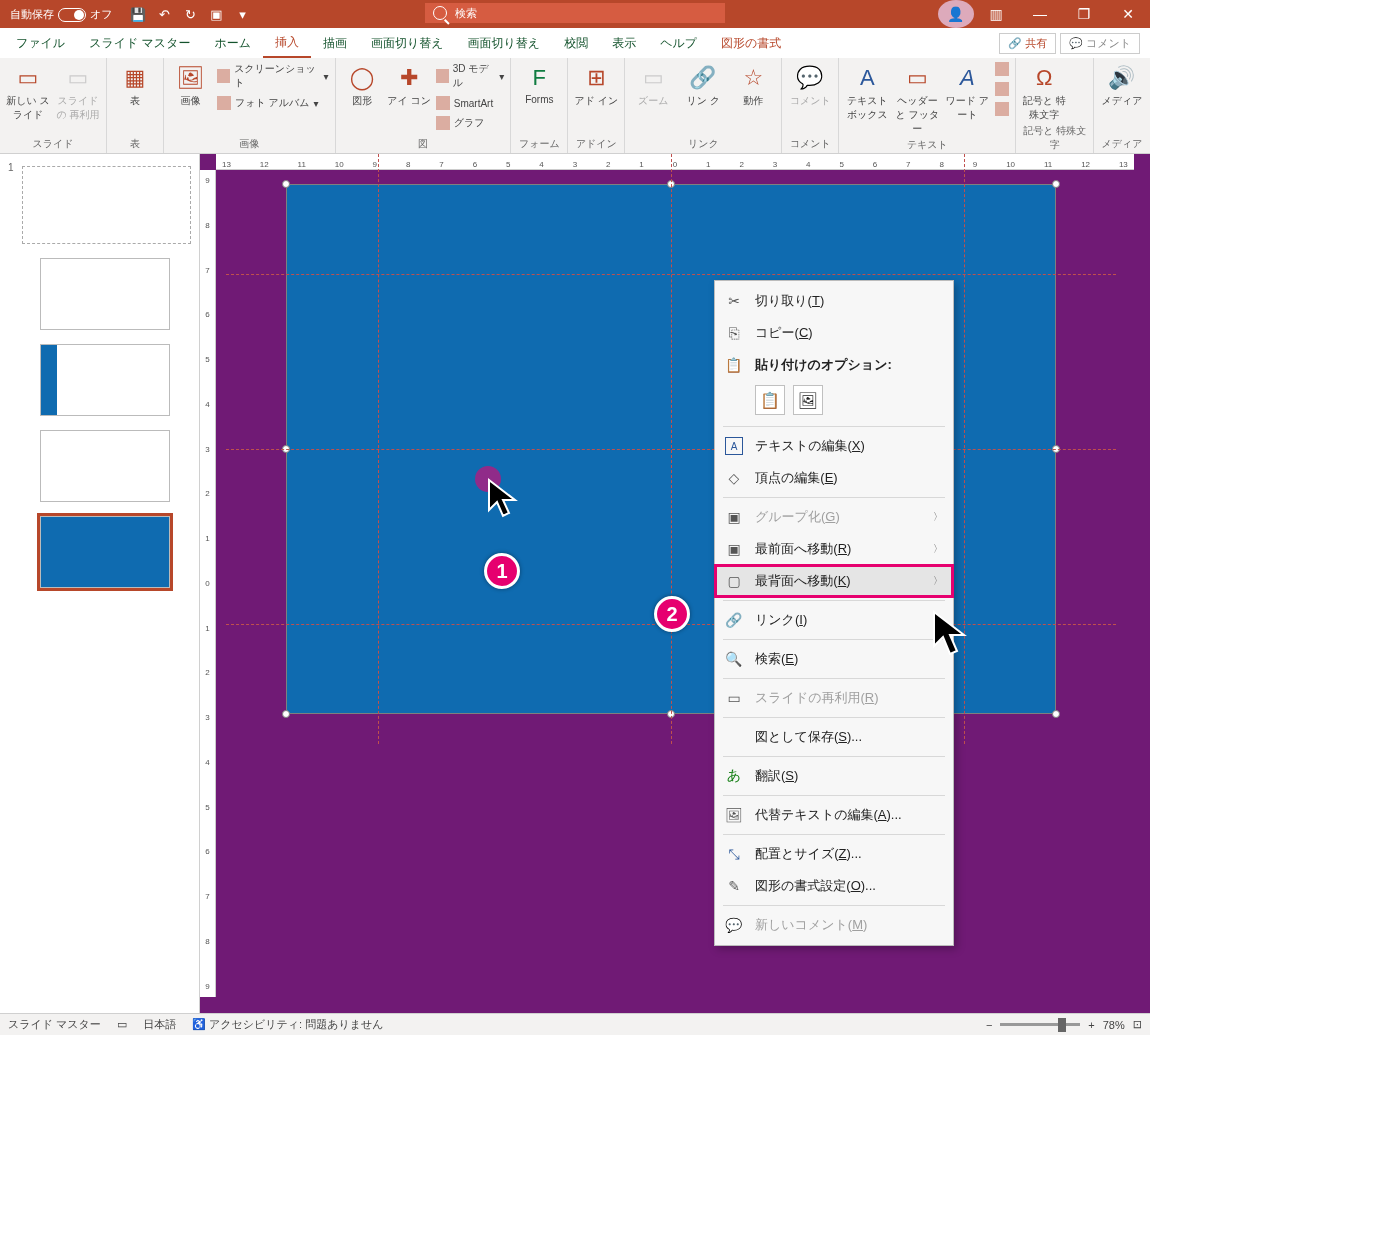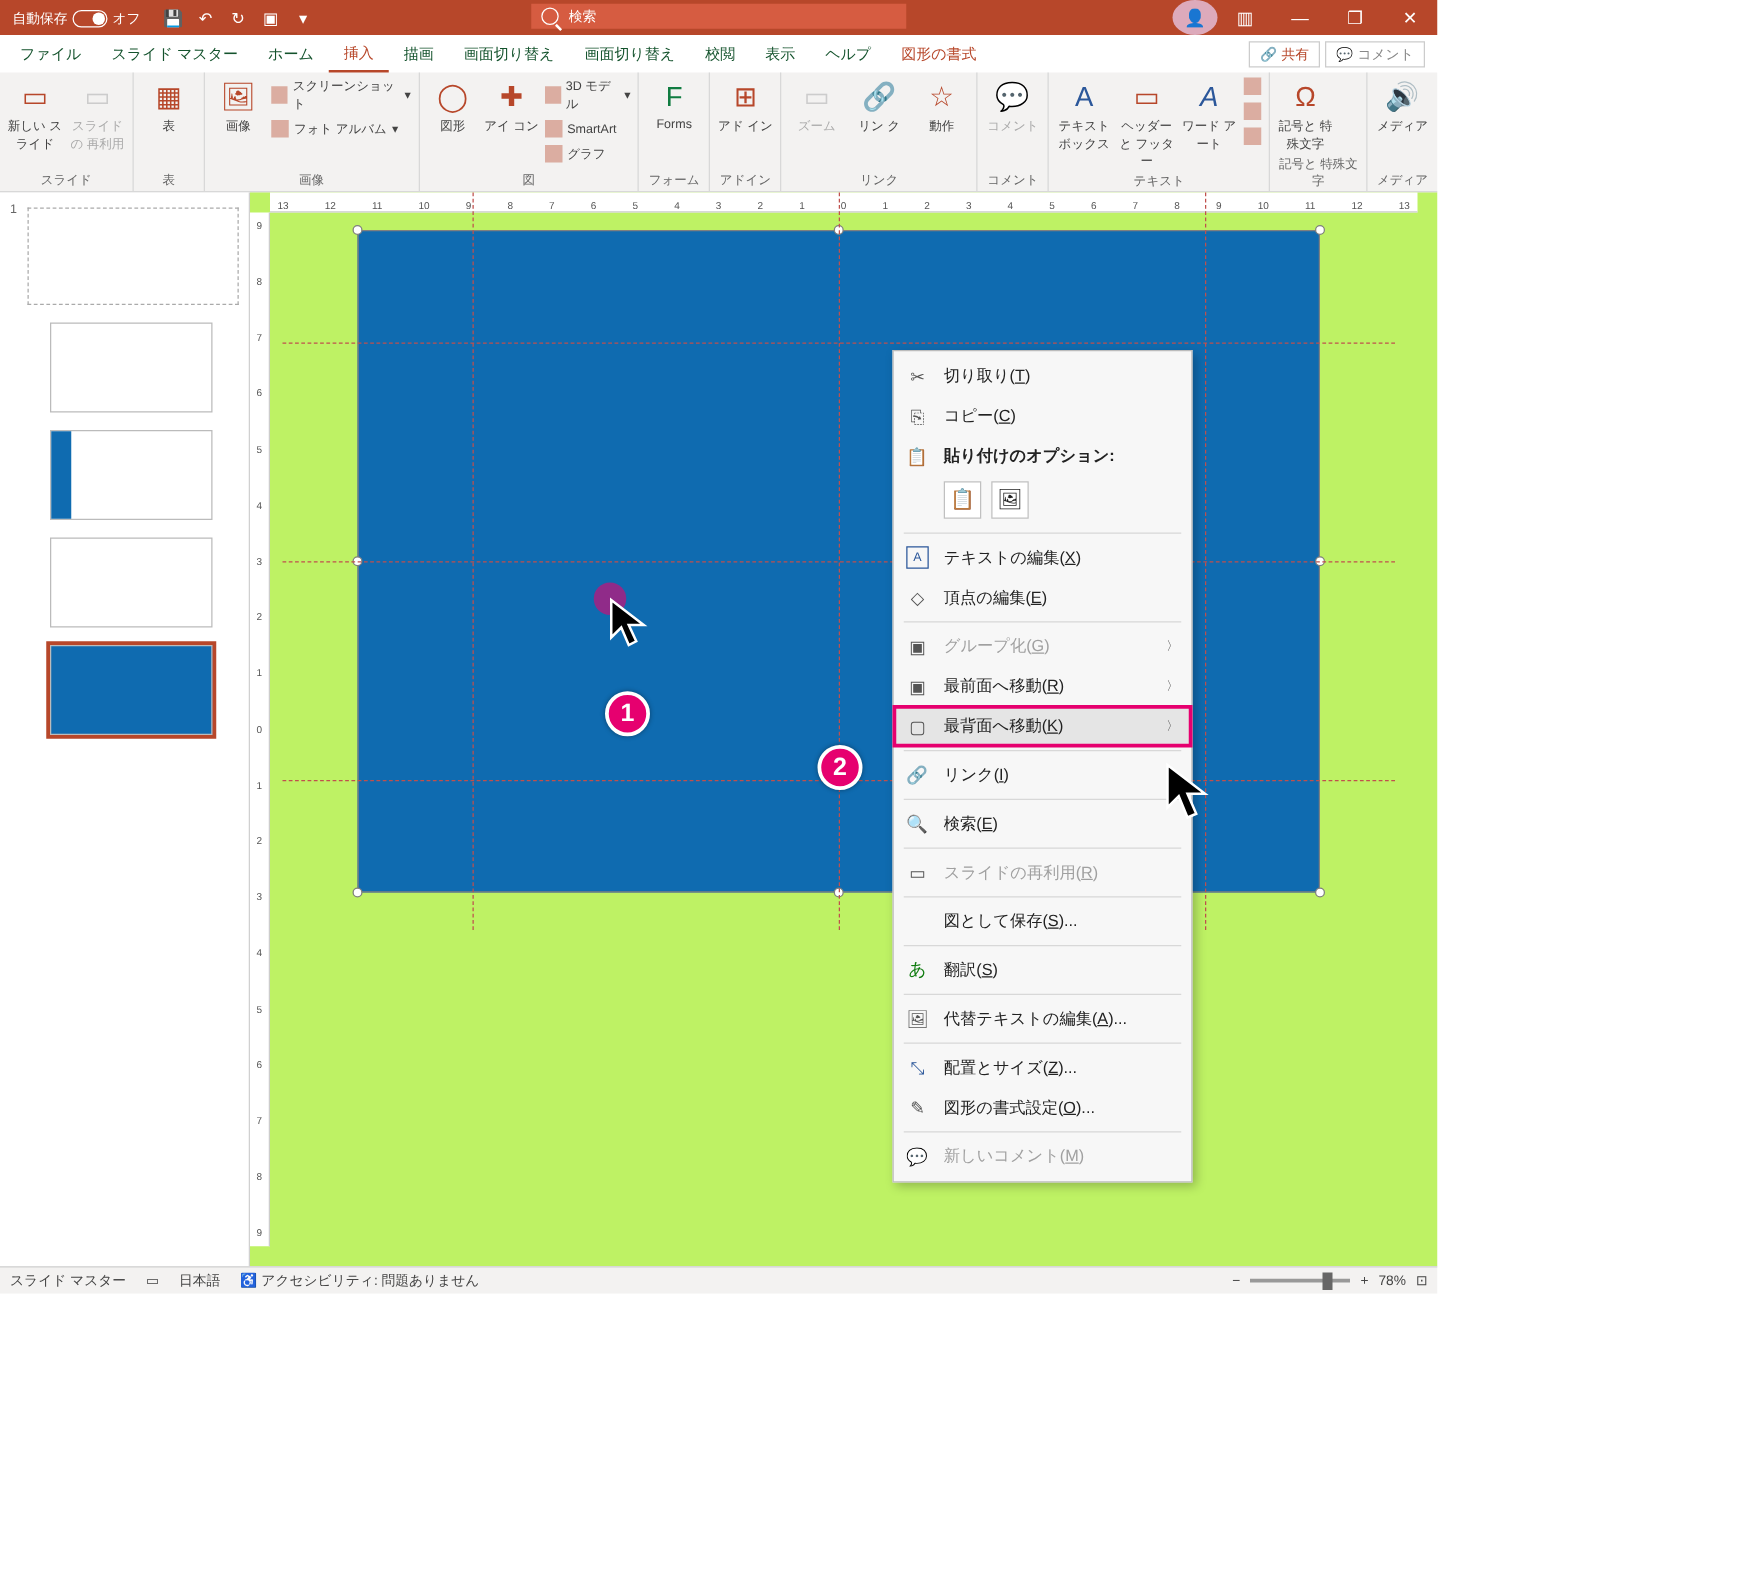--- a/index.html
+++ b/index.html
@@ -45,21 +45,21 @@
   .sm-icon { width:14px; height:14px; background:#b7472a; opacity:.4; }
 
   
   .workarea { position:absolute; top:154px; left:0; right:0; bottom:22px; display:flex; }
   .slides-panel { width:200px; background:#fff; border-right:1px solid #d0d0d0; padding:8px; overflow:hidden; }
   .slide-num { font-size:10px; color:#666; float:left; width:12px; }
   .thumb { border:1px solid #bbb; background:#fff; margin:4px 0 14px 14px; height:74px; position:relative; }
   .thumb.main { height:78px; border:1px dashed #aaa; }
   .thumb.selected { outline:3px solid #b7472a; }
   .thumb-blue { background:#0f6bb0; }
-  .canvas-area { flex:1; background:#bef264; position:relative; }
+  .canvas-area { flex:1; background:#701a75; position:relative; }
   .ruler-h { position:absolute; top:0; left:16px; right:16px; height:16px; background:#fff; border-bottom:1px solid #ccc; font-size:8px; color:#555; display:flex; justify-content:space-between; padding:0 6px; align-items:flex-end; }
   .ruler-v { position:absolute; top:16px; left:0; width:16px; bottom:16px; background:#fff; border-right:1px solid #ccc; font-size:8px; color:#555; display:flex; flex-direction:column; justify-content:space-between; align-items:center; padding:6px 0; }
   .canvas { position:absolute; top:30px; left:86px; width:770px; height:530px; }
   .shape-sel { position:absolute; inset:0; background:#0f6bb0; border:1px solid #7f7f7f; }
   .handle { width:8px; height:8px; background:#fff; border:1px solid #7f7f7f; border-radius:50%; position:absolute; }
   .guide-h { position:absolute; left:-60px; right:-60px; border-top:1px dashed #c0504d; }
   .guide-v { position:absolute; top:-30px; bottom:-30px; border-left:1px dashed #c0504d; }
 
   
   .statusbar { position:absolute; bottom:0; left:0; right:0; height:22px; background:#f3f2f1; border-top:1px solid #d0d0d0; display:flex; align-items:center; font-size:11px; color:#444; padding:0 8px; gap:16px; }

